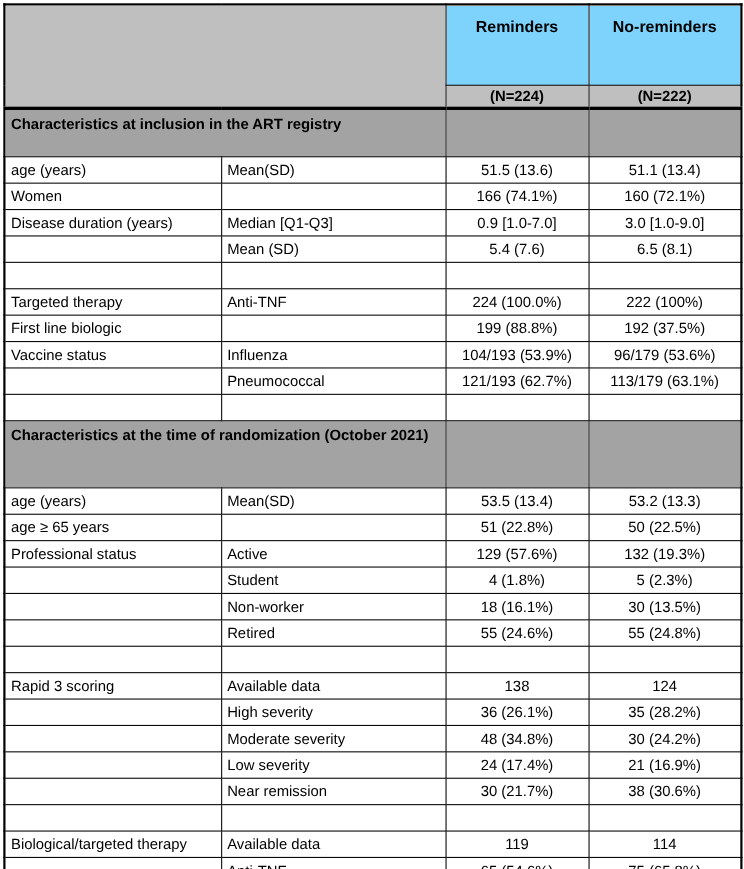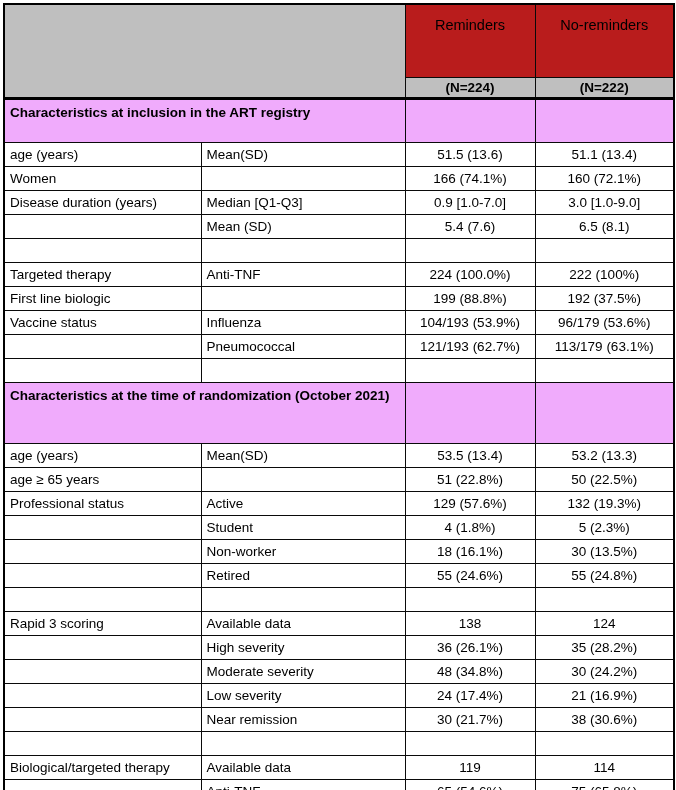--- a/index.html
+++ b/index.html
@@ -20,37 +20,37 @@
     border: 1px solid #0a0a0a;
     font-size: 13.5px;
     padding: 0 5px;
     overflow: hidden;
     white-space: nowrap;
     vertical-align: middle;
   }
   
   tr.hdr1 td { height: 60px; }
   td.th-top {
-    background: #b91c1c;
-    font-weight: normal;
+    background: #7dd3fc;
+    font-weight: bold;
     font-size: 14.5px;
     text-align: center;
     vertical-align: top;
     padding-top: 12px;
   }
   td.th-left { background: #bfbfbf; border-bottom: 3px solid #000; }
   tr.hdr2 td { height: 19px; border-bottom: 3px solid #000; margin-top: 13px; }
   td.th-n {
     background: #bfbfbf;
     font-weight: bold;
     font-size: 13.5px;
     text-align: center;
   }
   
-  tr.section td { background: #f0abfc; height: 38px; margin-top: 24px; }
+  tr.section td { background: #a3a3a3; height: 38px; margin-top: 24px; }
   tr.section.tall td { height: 56px; }
   td.sec-title {
     font-weight: bold;
     font-size: 13.5px;
     vertical-align: top;
     padding-top: 4px;
     white-space: normal;
     line-height: 17px;
   }
   

